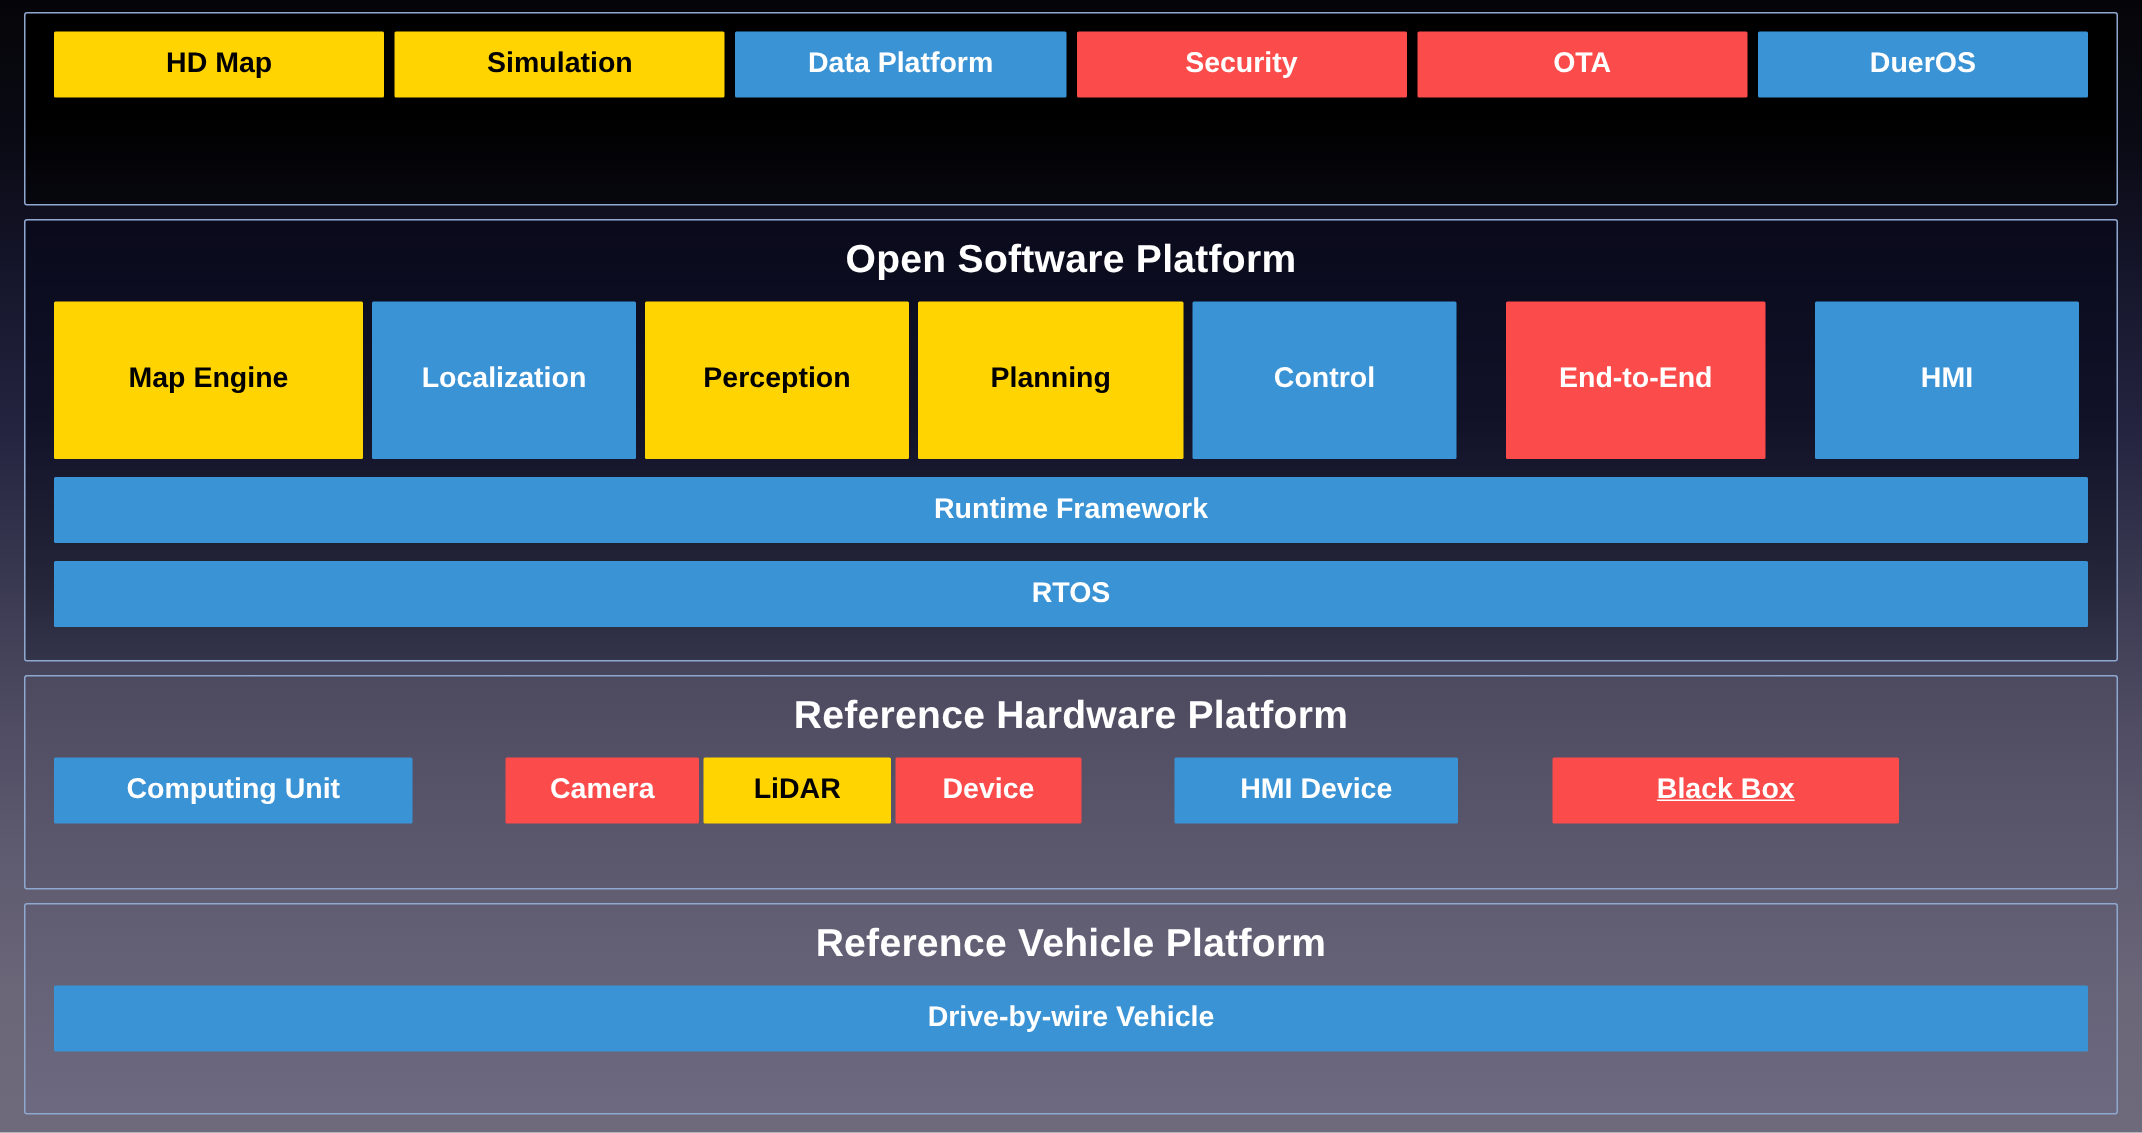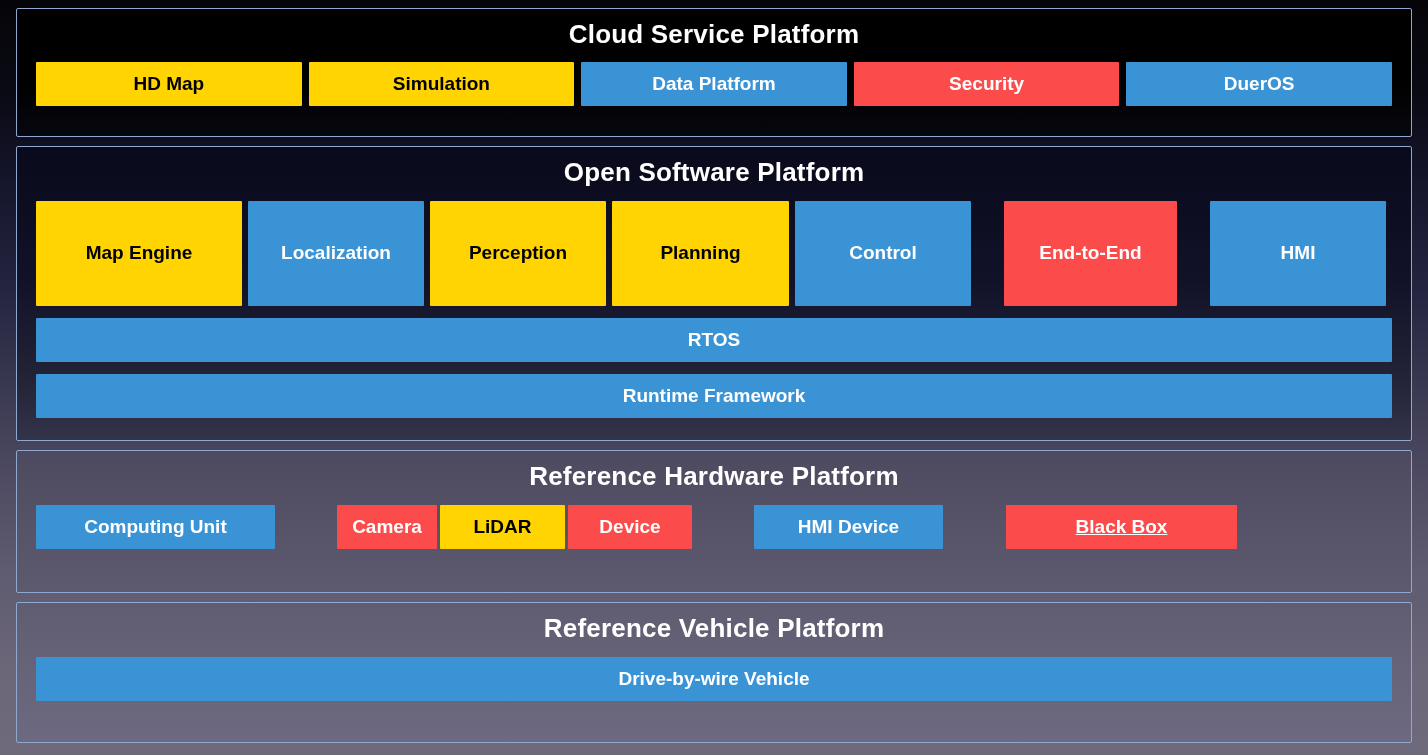--- a/index.html
+++ b/index.html
@@ -122,67 +122,67 @@
     height: 143px;
     background: linear-gradient(180deg, #4d4a60 0%, #565369 50%, #5d5a6f 100%);
     padding: 12px 19px 14px 19px;
   }
   #layer-hardware .layer-title { margin-bottom: 16px; }
   #hardware-row { height: 44px; gap: 0; }
   #hardware-row .box { margin-right: 3px; }
   #hardware-row .box:last-child { margin-right: 0; text-decoration: underline; }
   .hw-computing { width: 239px; margin-right: 62px !important; }
   .hw-gps       { width: 124px; }
-  .hw-camera    { width: 100px; }
+  .hw-camera    { width: 129px; }
   .hw-lidar     { width: 125px; }
   .hw-radar     { width: 124px; margin-right: 62px !important; }
   .hw-hmidevice { width: 189px; margin-right: 63px !important; }
   .hw-blackbox  { width: 231px; }
 
   
   #layer-vehicle {
     height: 141px;
     background: linear-gradient(180deg, #605d72 0%, #67647a 50%, #6c6980 100%);
     padding: 12px 19px 14px 19px;
   }
   #layer-vehicle .layer-title { margin-bottom: 16px; }
   #layer-vehicle .fullbar { height: 44px; }
 </style>
 </head>
 <body>
 
 <div id="diagram">
 
   <section class="layer" id="layer-cloud">
-    <h2 class="layer-title">Cloud Service Platform</h2>
     <div class="row" id="cloud-row">
       <div class="box yellow">HD Map</div>
       <div class="box yellow">Simulation</div>
       <div class="box blue">Data Platform</div>
       <div class="box red">Security</div>
+      <div class="box red">OTA</div>
       <div class="box blue">DuerOS</div>
     </div>
   </section>
 
   <section class="layer" id="layer-software">
     <h2 class="layer-title">Open Software Platform</h2>
 
     <div class="row" id="software-row-modules">
       <div class="box yellow mod-mapengine">Map Engine</div>
       <div class="box blue mod-localization">Localization</div>
       <div class="box yellow mod-perception">Perception</div>
       <div class="box yellow mod-planning">Planning</div>
       <div class="box blue mod-control">Control</div>
       <div class="box red mod-endtoend">End-to-End</div>
       <div class="box blue mod-hmi">HMI</div>
     </div>
 
+    <div class="box blue fullbar">Runtime Framework</div>
+
     <div class="box blue fullbar">RTOS</div>
-
-    <div class="box blue fullbar">Runtime Framework</div>
   </section>
 
   <section class="layer" id="layer-hardware">
     <h2 class="layer-title">Reference Hardware Platform</h2>
     <div class="row" id="hardware-row">
       <div class="box blue hw-computing">Computing Unit</div>
       <div class="box red hw-camera">Camera</div>
       <div class="box yellow hw-lidar">LiDAR</div>
       <div class="box red hw-radar">Device</div>
       <div class="box blue hw-hmidevice">HMI Device</div>

